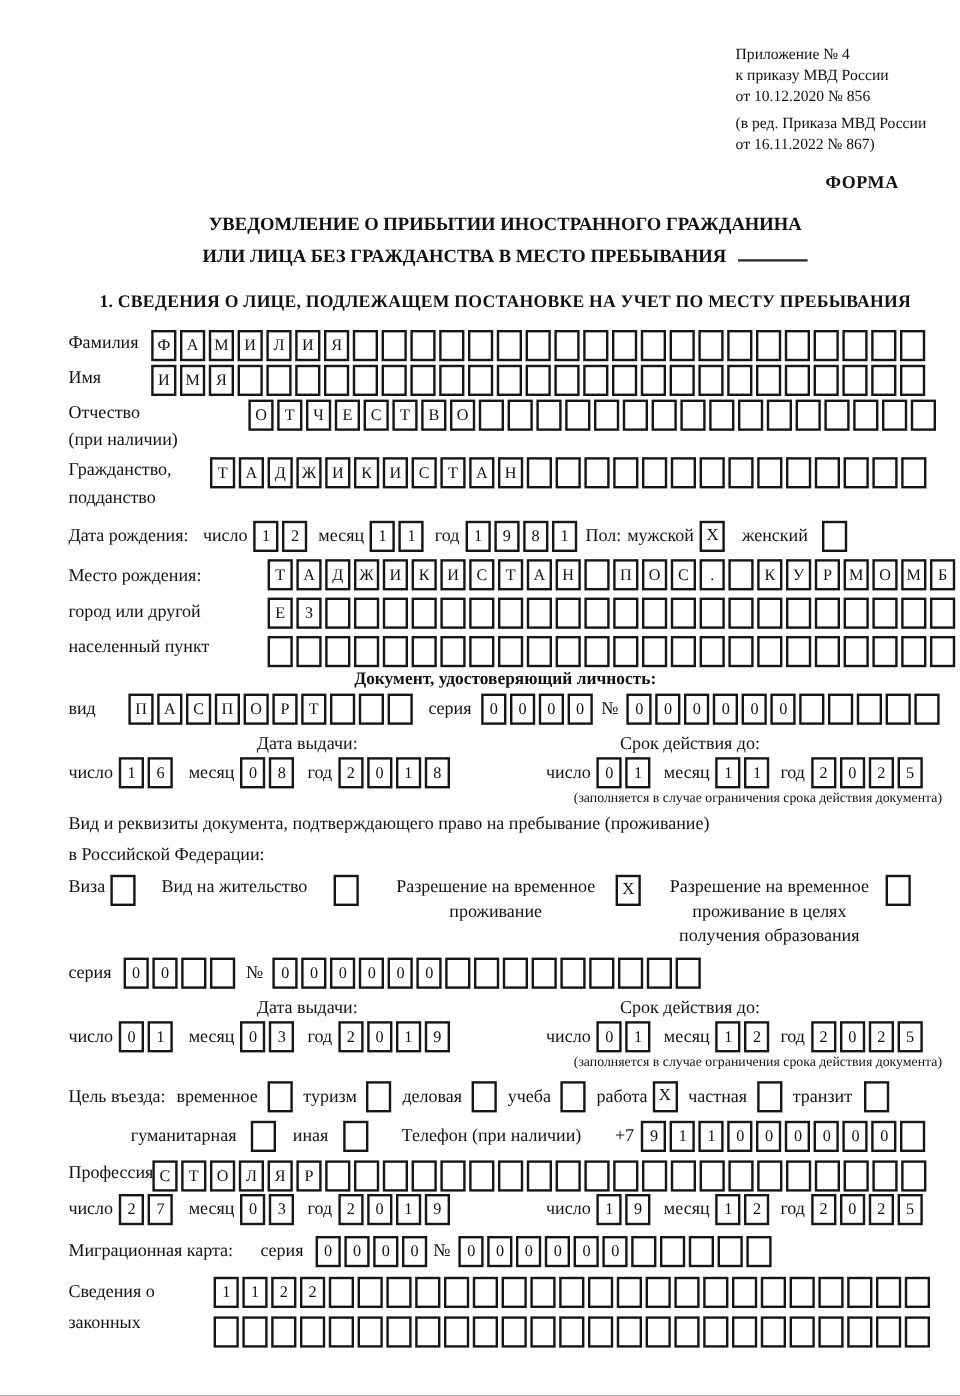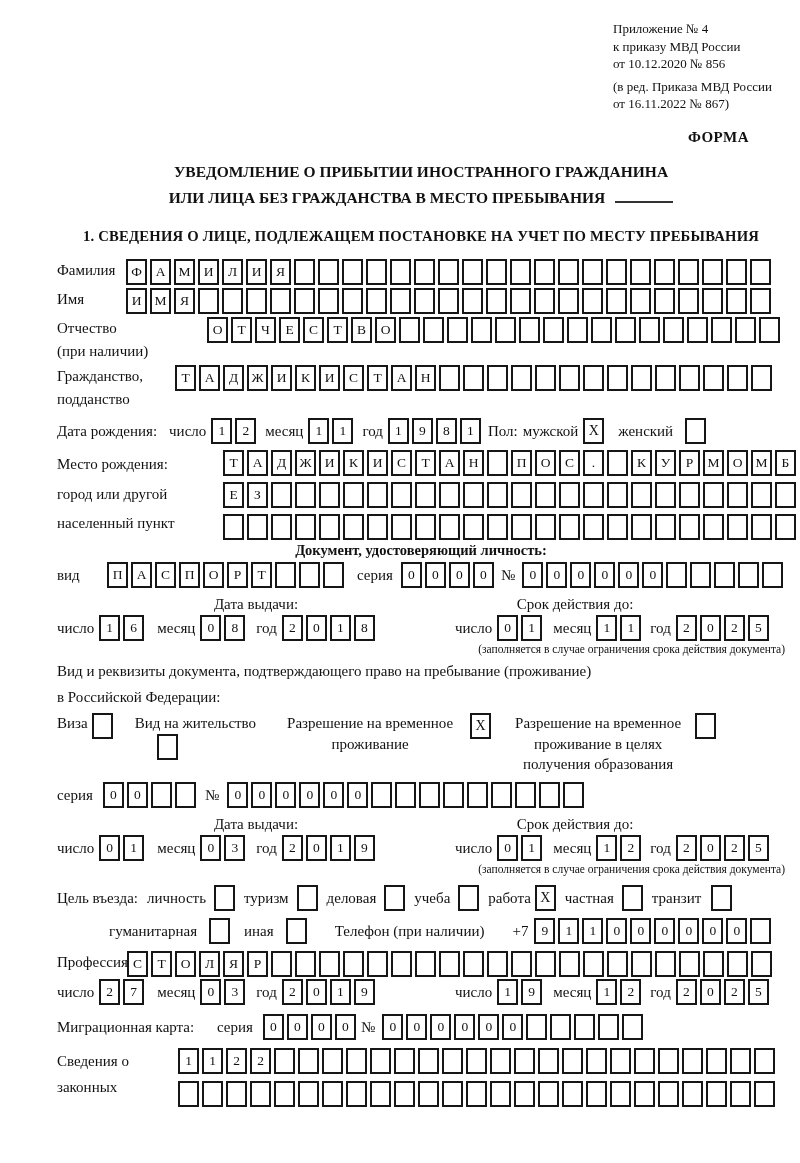--- a/index.html
+++ b/index.html
@@ -1,18 +1,18 @@
 <!DOCTYPE html>
 <html><head>
 <meta charset="utf-8">
 <style>
   html,body{margin:0;padding:0;background:#888;}
   .page{
     position:relative;width:800px;height:1163px;margin:0 auto;background:#fff;
-    box-sizing:border-box;padding:20px 15px 0 57px;overflow:hidden;
+    box-sizing:border-box;padding:36px 15px 0 57px;overflow:hidden;
     font-family:"Liberation Serif","DejaVu Serif",serif;color:#111;font-size:15px;
   }
   .appendix{margin-left:556px;width:180px;font-size:13px;line-height:1.35;}
   .appendix .amend{margin-top:5px;}
   .forma{margin-top:16px;margin-right:36px;text-align:right;font-weight:bold;font-size:15px;letter-spacing:.5px;}
   .title{margin-top:13px;text-align:center;font-weight:bold;font-size:15.5px;line-height:1.7;}
   .blank-line{display:inline-block;width:58px;border-bottom:2px solid #333;margin-left:10px;vertical-align:baseline;}
   .section{margin-top:17px;font-weight:bold;font-size:14.7px;text-align:center;letter-spacing:.2px;}
   .frow{display:flex;align-items:flex-start;margin-top:3px;}
   .flabel{flex:none;line-height:1.5;}
@@ -395,21 +395,21 @@
   <div class="note-small">(заполняется в случае ограничения срока действия документа)</div>
 
   <div class="plain" style="margin-top:4px;">Вид и реквизиты документа, подтверждающего право на пребывание (проживание)</div>
   <div class="plain" style="margin-top:2px;">в Российской Федерации:</div>
 
   <div class="opt-row">
     <div class="opt">
       <span class="olabel">Виза</span>
       <span class="checkbox" style="margin-left:4px;"></span>
     </div>
-    <div class="opt" style="margin-left:22px;flex-direction:column;">
+    <div class="opt" style="margin-left:22px;">
       <span class="olabel">Вид на жительство</span>
       <span class="checkbox" style="margin-left:22px;"></span>
     </div>
     <div class="opt" style="margin-left:24px;">
       <span class="olabel center" style="width:180px;">
         <div>Разрешение на временное</div>
         <div>проживание</div>
       </span>
       <span class="checkbox" style="margin-left:10px;">X</span>
     </div>
@@ -493,21 +493,21 @@
           <span class="cell">2</span>
           <span class="cell">5</span>
         </span>
     </div>
   </div>
   <div class="note-small">(заполняется в случае ограничения срока действия документа)</div>
 
   <div class="purpose-row">
     <span>Цель въезда:</span>
     <span class="gap"></span>
-    <span>личность</span>
+    <span>временное</span>
     <span class="checkbox" style="margin-left:8px;"></span>
     <span class="gap"></span>
     <span>туризм</span>
     <span class="checkbox" style="margin-left:8px;"></span>
     <span class="gap"></span>
     <span>деловая</span>
     <span class="checkbox" style="margin-left:8px;"></span>
     <span class="gap"></span>
     <span>учеба</span>
     <span class="checkbox" style="margin-left:8px;"></span>

